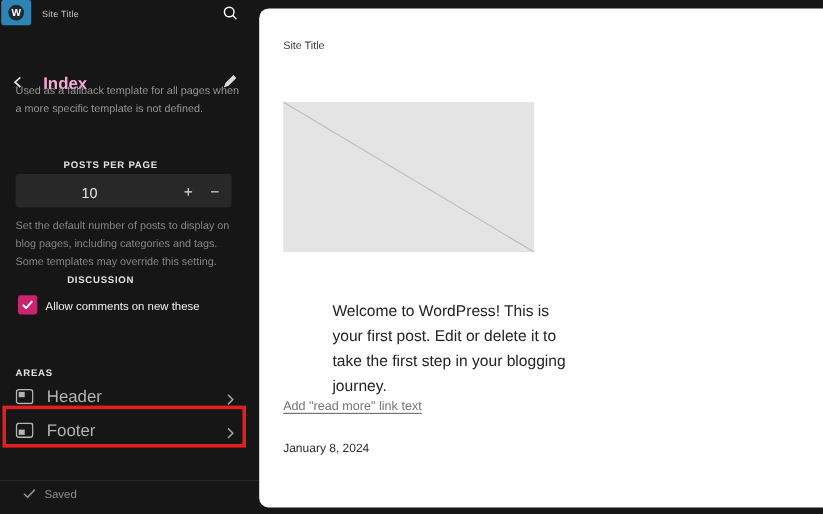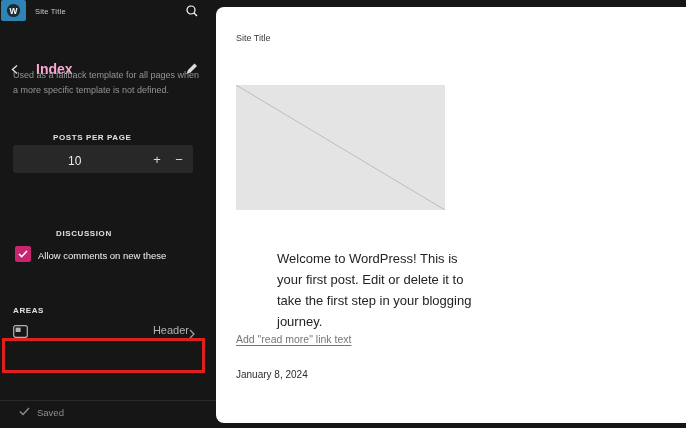--- a/index.html
+++ b/index.html
@@ -79,21 +79,21 @@
     font-size: 9.5px; color: #f2f2f2; cursor: pointer;
   }
 
   .area-row {
     position: absolute; left: 13px; width: 184px; height: 22px;
     display: flex; align-items: center; cursor: pointer;
   }
   .area-header { top: 319px; }
   .area-footer { top: 347px; }
   .area-icon { width: 15px; height: 13px; margin-right: 11px; flex: none; }
-  .area-label { font-size: 11px; color: #b4b4b4; flex: 1; text-align: right; }
+  .area-label { font-size: 14px; color: #b4b4b4; flex: 1; }
   .area-chevron { width: 6px; height: 10px; flex: none; margin-right: 2px; }
 
   .annotation-box {
     position: absolute; left: 2px; top: 338px; width: 203px; height: 35px;
     border: 3px solid #e01f1f; pointer-events: none; z-index: 5;
   }
 
   .sidebar-footer-divider {
     position: absolute; left: 0; top: 400px; width: 216px; height: 1px;
     background: rgba(255,255,255,0.08);
@@ -170,20 +170,21 @@
   </div>
 
   <div class="panel-desc">Used as a fallback template for all pages when a more specific template is not defined.</div>
 
   <div class="section-label lbl-ppp">POSTS PER PAGE</div>
   <div class="number-stepper">
     <div class="stepper-value">10</div>
     <div class="stepper-btn stepper-plus">+</div>
     <div class="stepper-btn stepper-minus">−</div>
   </div>
+  <div class="help-text help-ppp">Set the default number of posts to display on blog pages, including categories and tags. Some templates may override this setting.</div>
 
   <div class="section-label lbl-discussion">DISCUSSION</div>
   <div class="checkbox">
     <span style="display:flex">
       <svg width="10" height="8" viewBox="0 0 10 8">
         <polyline points="1,4 3.7,6.7 9,1" fill="none" stroke="#ffffff" stroke-width="1.6"></polyline>
       </svg>
     </span>
   </div>
   <div class="checkbox-label">Allow comments on new these</div>
@@ -198,20 +199,34 @@
       </svg>
     </span>
     <span class="area-label">Header</span>
     <span class="area-chevron">
       <svg width="6" height="10" viewBox="0 0 6 10">
         <polyline points="1,1 5,5 1,9" fill="none" stroke="#a0a0a0" stroke-width="1.3"></polyline>
       </svg>
     </span>
   </div>
 
+  <div class="area-row area-footer">
+    <span class="area-icon">
+      <svg width="15" height="13" viewBox="0 0 15 13">
+        <rect x="0.7" y="0.7" width="13.6" height="11.6" rx="2" fill="none" stroke="#b4b4b4" stroke-width="1.2"></rect>
+        <rect x="2.6" y="6" width="5" height="4.4" fill="#b4b4b4"></rect>
+      </svg>
+    </span>
+    <span class="area-label">Footer</span>
+    <span class="area-chevron">
+      <svg width="6" height="10" viewBox="0 0 6 10">
+        <polyline points="1,1 5,5 1,9" fill="none" stroke="#a0a0a0" stroke-width="1.3"></polyline>
+      </svg>
+    </span>
+  </div>
 
   <div class="annotation-box"></div>
 
   <div class="sidebar-footer-divider"></div>
   <div class="save-hub">
     <span class="save-check" style="display:flex">
       <svg width="11" height="9" viewBox="0 0 11 9">
         <polyline points="1,4.5 4,7.5 10,1" fill="none" stroke="#8f8f8f" stroke-width="1.3"></polyline>
       </svg>
     </span>

